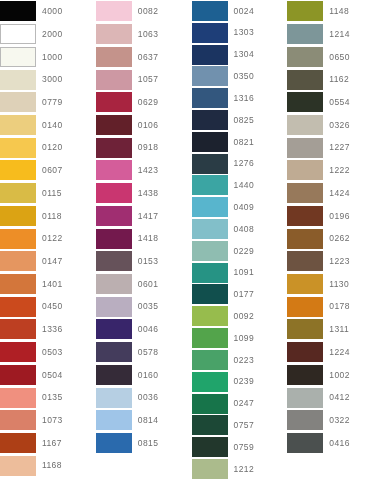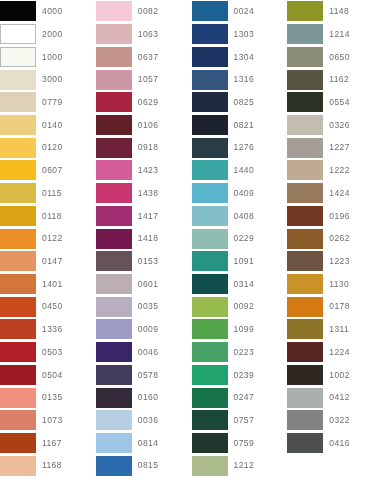--- a/index.html
+++ b/index.html
@@ -188,24 +188,20 @@
       </div>
       <div class="swatch-row">
         <div class="swatch-chip" title="0601" style="background: rgb(187, 175, 176);"></div>
         <span class="swatch-code">0601</span>
       </div>
       <div class="swatch-row">
         <div class="swatch-chip" title="0035" style="background: rgb(185, 174, 192);"></div>
         <span class="swatch-code">0035</span>
       </div>
       <div class="swatch-row">
-        <div class="swatch-chip" title="0009" style="background: rgb(155, 155, 198);"></div>
-        <span class="swatch-code">0009</span>
-      </div>
-      <div class="swatch-row">
         <div class="swatch-chip" title="0046" style="background: rgb(56, 37, 106);"></div>
         <span class="swatch-code">0046</span>
       </div>
       <div class="swatch-row">
         <div class="swatch-chip" title="0578" style="background: rgb(68, 60, 92);"></div>
         <span class="swatch-code">0578</span>
       </div>
       <div class="swatch-row">
         <div class="swatch-chip" title="0160" style="background: rgb(53, 43, 56);"></div>
         <span class="swatch-code">0160</span>
@@ -230,20 +226,24 @@
       </div>
       <div class="swatch-row">
         <div class="swatch-chip" title="1303" style="background: rgb(30, 62, 120);"></div>
         <span class="swatch-code">1303</span>
       </div>
       <div class="swatch-row">
         <div class="swatch-chip" title="1304" style="background: rgb(27, 52, 97);"></div>
         <span class="swatch-code">1304</span>
       </div>
       <div class="swatch-row">
+        <div class="swatch-chip" title="0350" style="background: rgb(113, 145, 174);"></div>
+        <span class="swatch-code">0350</span>
+      </div>
+      <div class="swatch-row">
         <div class="swatch-chip" title="1316" style="background: rgb(51, 87, 126);"></div>
         <span class="swatch-code">1316</span>
       </div>
       <div class="swatch-row">
         <div class="swatch-chip" title="0825" style="background: rgb(31, 42, 65);"></div>
         <span class="swatch-code">0825</span>
       </div>
       <div class="swatch-row">
         <div class="swatch-chip" title="0821" style="background: rgb(28, 34, 46);"></div>
         <span class="swatch-code">0821</span>
@@ -267,21 +267,21 @@
       <div class="swatch-row">
         <div class="swatch-chip" title="0229" style="background: rgb(143, 189, 177);"></div>
         <span class="swatch-code">0229</span>
       </div>
       <div class="swatch-row">
         <div class="swatch-chip" title="1091" style="background: rgb(38, 147, 132);"></div>
         <span class="swatch-code">1091</span>
       </div>
       <div class="swatch-row">
         <div class="swatch-chip" title="0314" style="background: rgb(17, 79, 77);"></div>
-        <span class="swatch-code">0314</span>
+        <span class="swatch-code">0177</span>
       </div>
       <div class="swatch-row">
         <div class="swatch-chip" title="0092" style="background: rgb(151, 188, 77);"></div>
         <span class="swatch-code">0092</span>
       </div>
       <div class="swatch-row">
         <div class="swatch-chip" title="1099" style="background: rgb(83, 164, 75);"></div>
         <span class="swatch-code">1099</span>
       </div>
       <div class="swatch-row">

